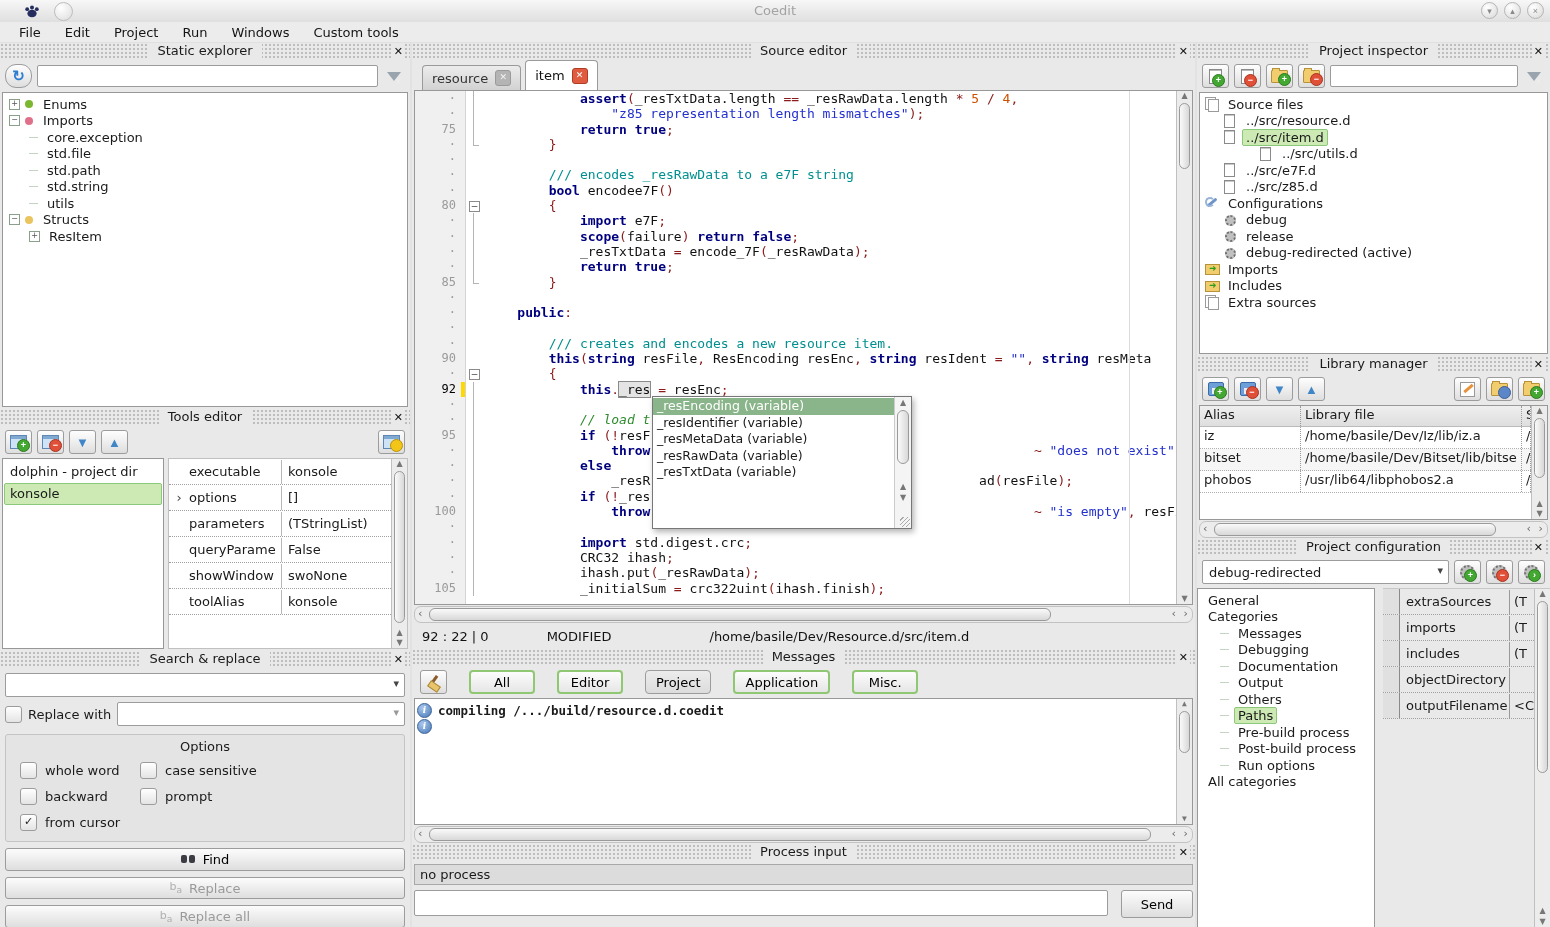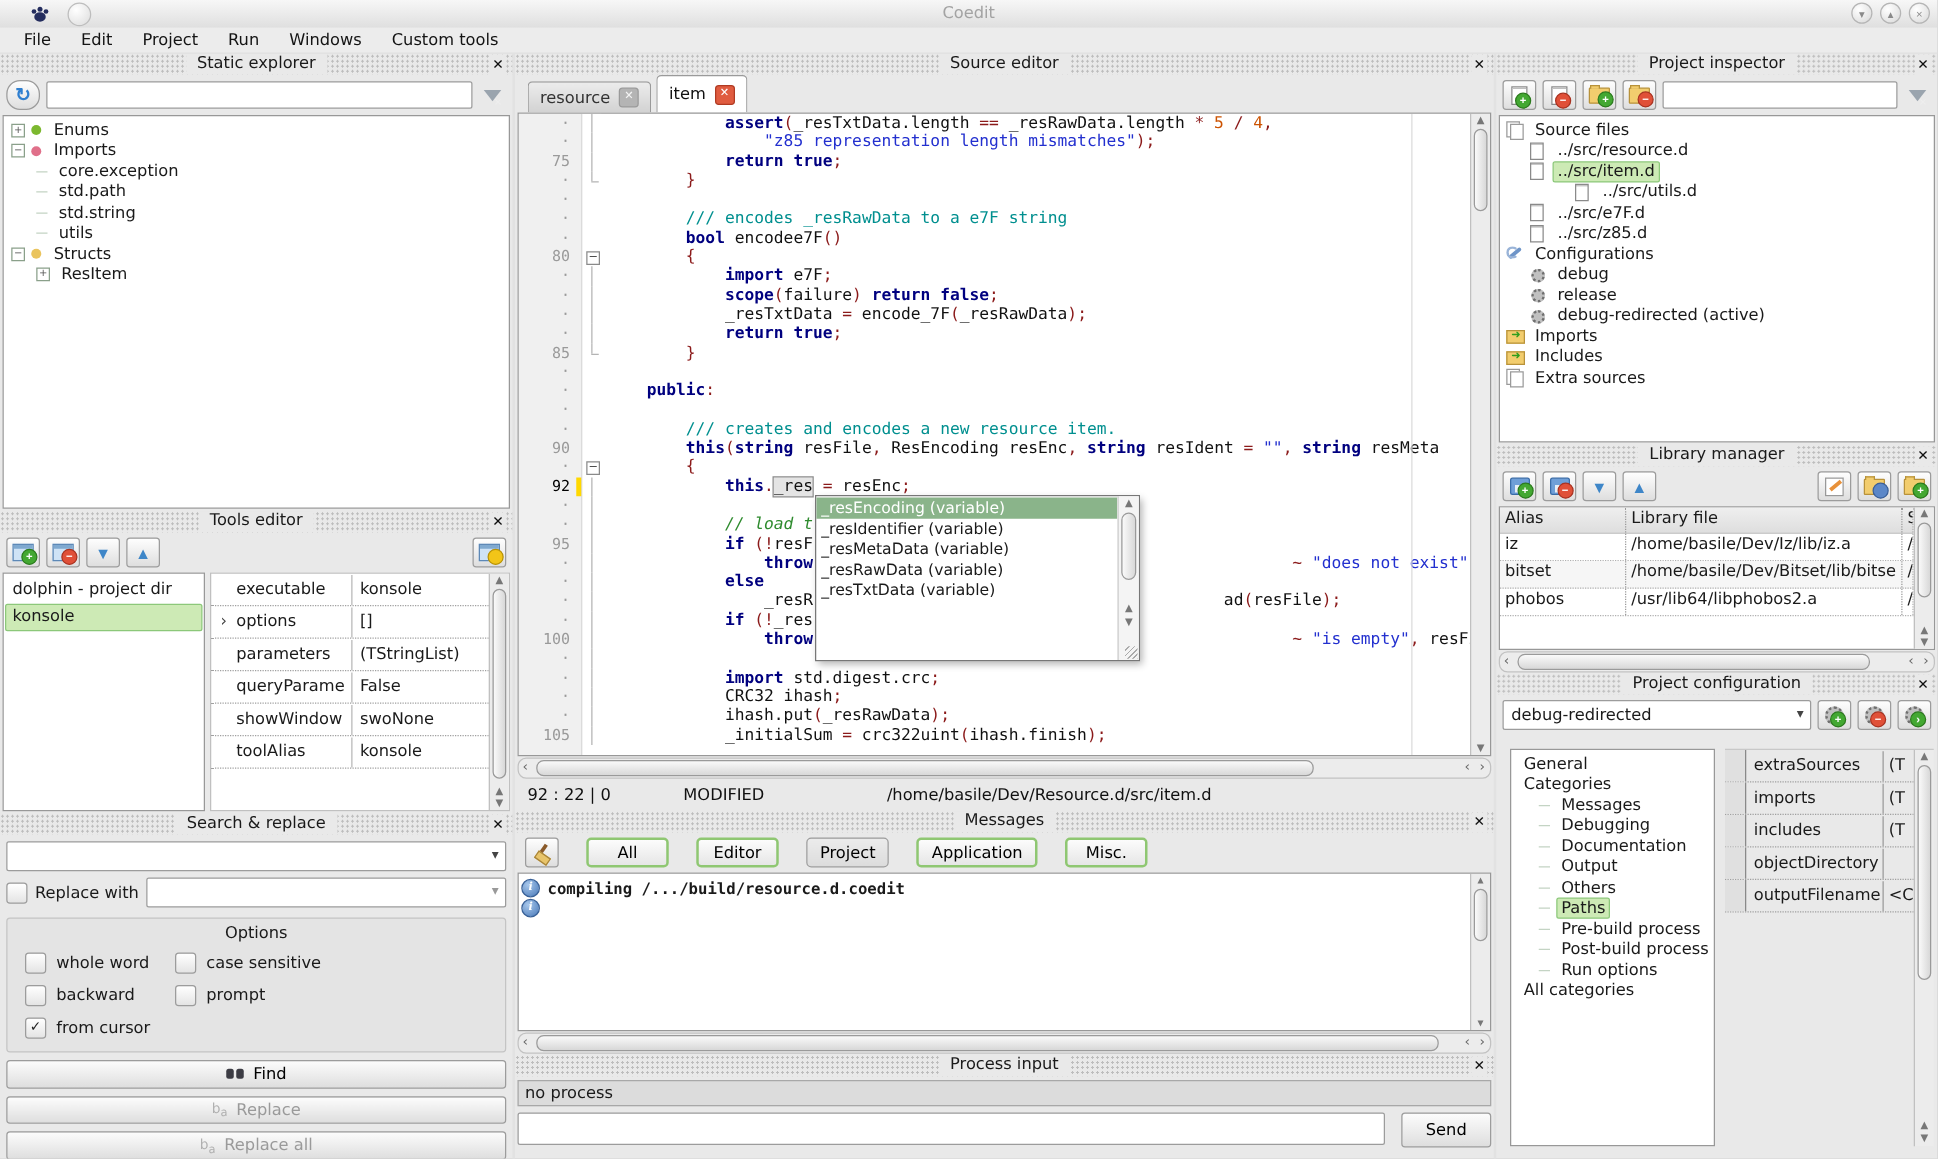--- a/index.html
+++ b/index.html
@@ -169,21 +169,21 @@
   .libtable{flex:1;margin:0 2px;border:1px solid #989898;background:#fff;display:flex;min-height:0;position:relative}
   .libcols{flex:1;overflow:hidden}
   .lhead{display:flex;height:20px;background:linear-gradient(#efefef,#dedede);border-bottom:1px solid #bbb}
   .lhead div{border-right:1px dotted #9a9a9a;padding:1px 4px;overflow:hidden;white-space:nowrap}
   .lrow{display:flex;height:21px;border-bottom:1px dotted #b0b0b0}
   .lrow div{border-right:1px dotted #9a9a9a;padding:1px 4px;overflow:hidden;white-space:nowrap}
   .lc0{width:92px;flex:none}.lc1{width:212px;flex:none}.lc2{flex:1}
   .lrow:nth-child(3){background:#f6f6f6}
 
   
-  .cfg-body{flex:1;display:flex;margin:11px;gap:8px;min-height:0}
+  .cfg-body{flex:1;display:flex;margin:0;gap:8px;min-height:0}
   .cats{width:180px;border:1px solid #989898;background:#fff;padding-top:3px}
   .crow{height:16.5px;display:flex;align-items:center;white-space:nowrap}
   .cfg-grid{flex:1;display:flex;position:relative;background:#e9e9e9;border-top:1px solid #c8c8c8}
   .cfg-grid .rows{flex:1;display:flex;flex-direction:column}
   .cprow{height:25px;display:flex;align-items:center;border-bottom:1px dotted #a0a0a0;flex:none}
   .cprow .pm{width:16px;flex:none;background:#e0e0e0;border-right:1px solid #8a8a8a;height:100%}
   .cprow .pn{width:103px;flex:none;padding-left:6px;overflow:hidden;white-space:nowrap;border-right:1px solid #9a9a9a;line-height:24px}
   .cprow .pv{flex:1;padding-left:4px;overflow:hidden;white-space:nowrap}
 </style>
 </head>
@@ -238,20 +238,24 @@
               <span class="tlbl">Enums</span>
             </div>
             <div class="trow" style="padding-left: 6px;">
               <span class="expbox">−</span>
               <span class="dot" style="background: rgb(224, 112, 138);"></span>
               <span class="tlbl">Imports</span>
             </div>
             <div class="trow" style="padding-left: 26px;">
               <span class="dash"></span>
               <span class="tlbl">core.exception</span>
+            </div>
+            <div class="trow" style="padding-left: 26px;">
+              <span class="dash"></span>
+              <span class="tlbl">std.file</span>
             </div>
             <div class="trow" style="padding-left: 26px;">
               <span class="dash"></span>
               <span class="tlbl">std.path</span>
             </div>
             <div class="trow" style="padding-left: 26px;">
               <span class="dash"></span>
               <span class="tlbl">std.string</span>
             </div>
             <div class="trow" style="padding-left: 26px;">

